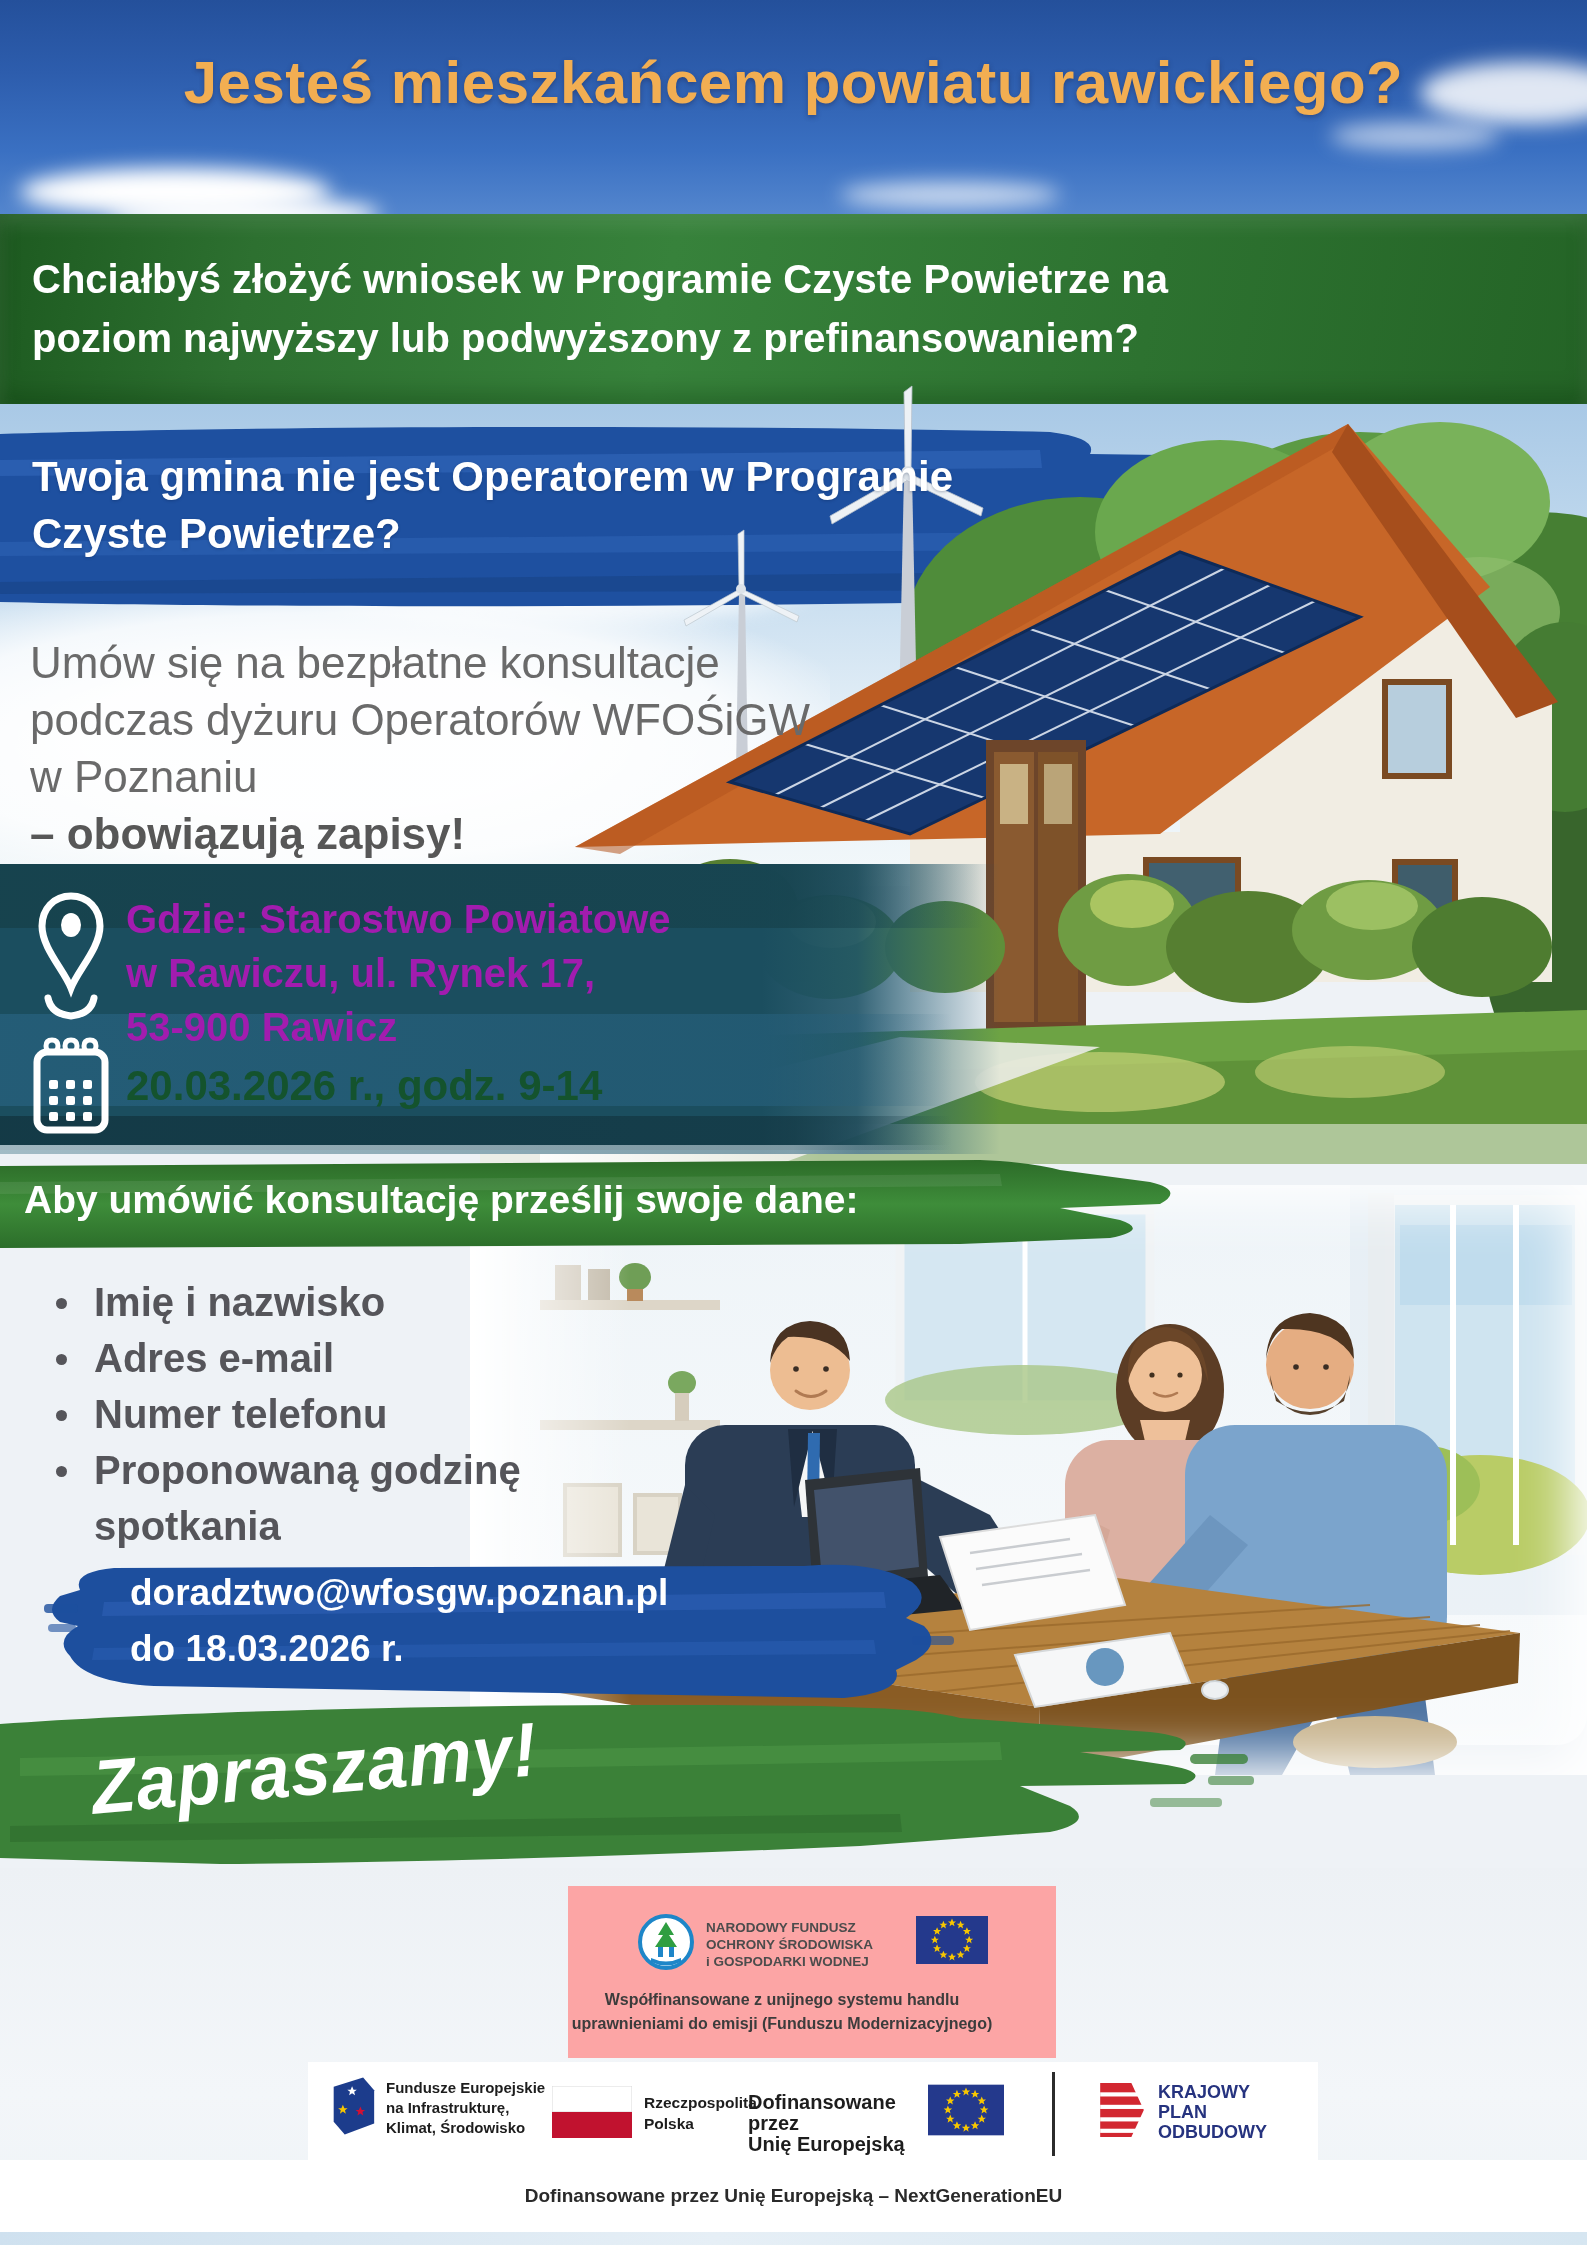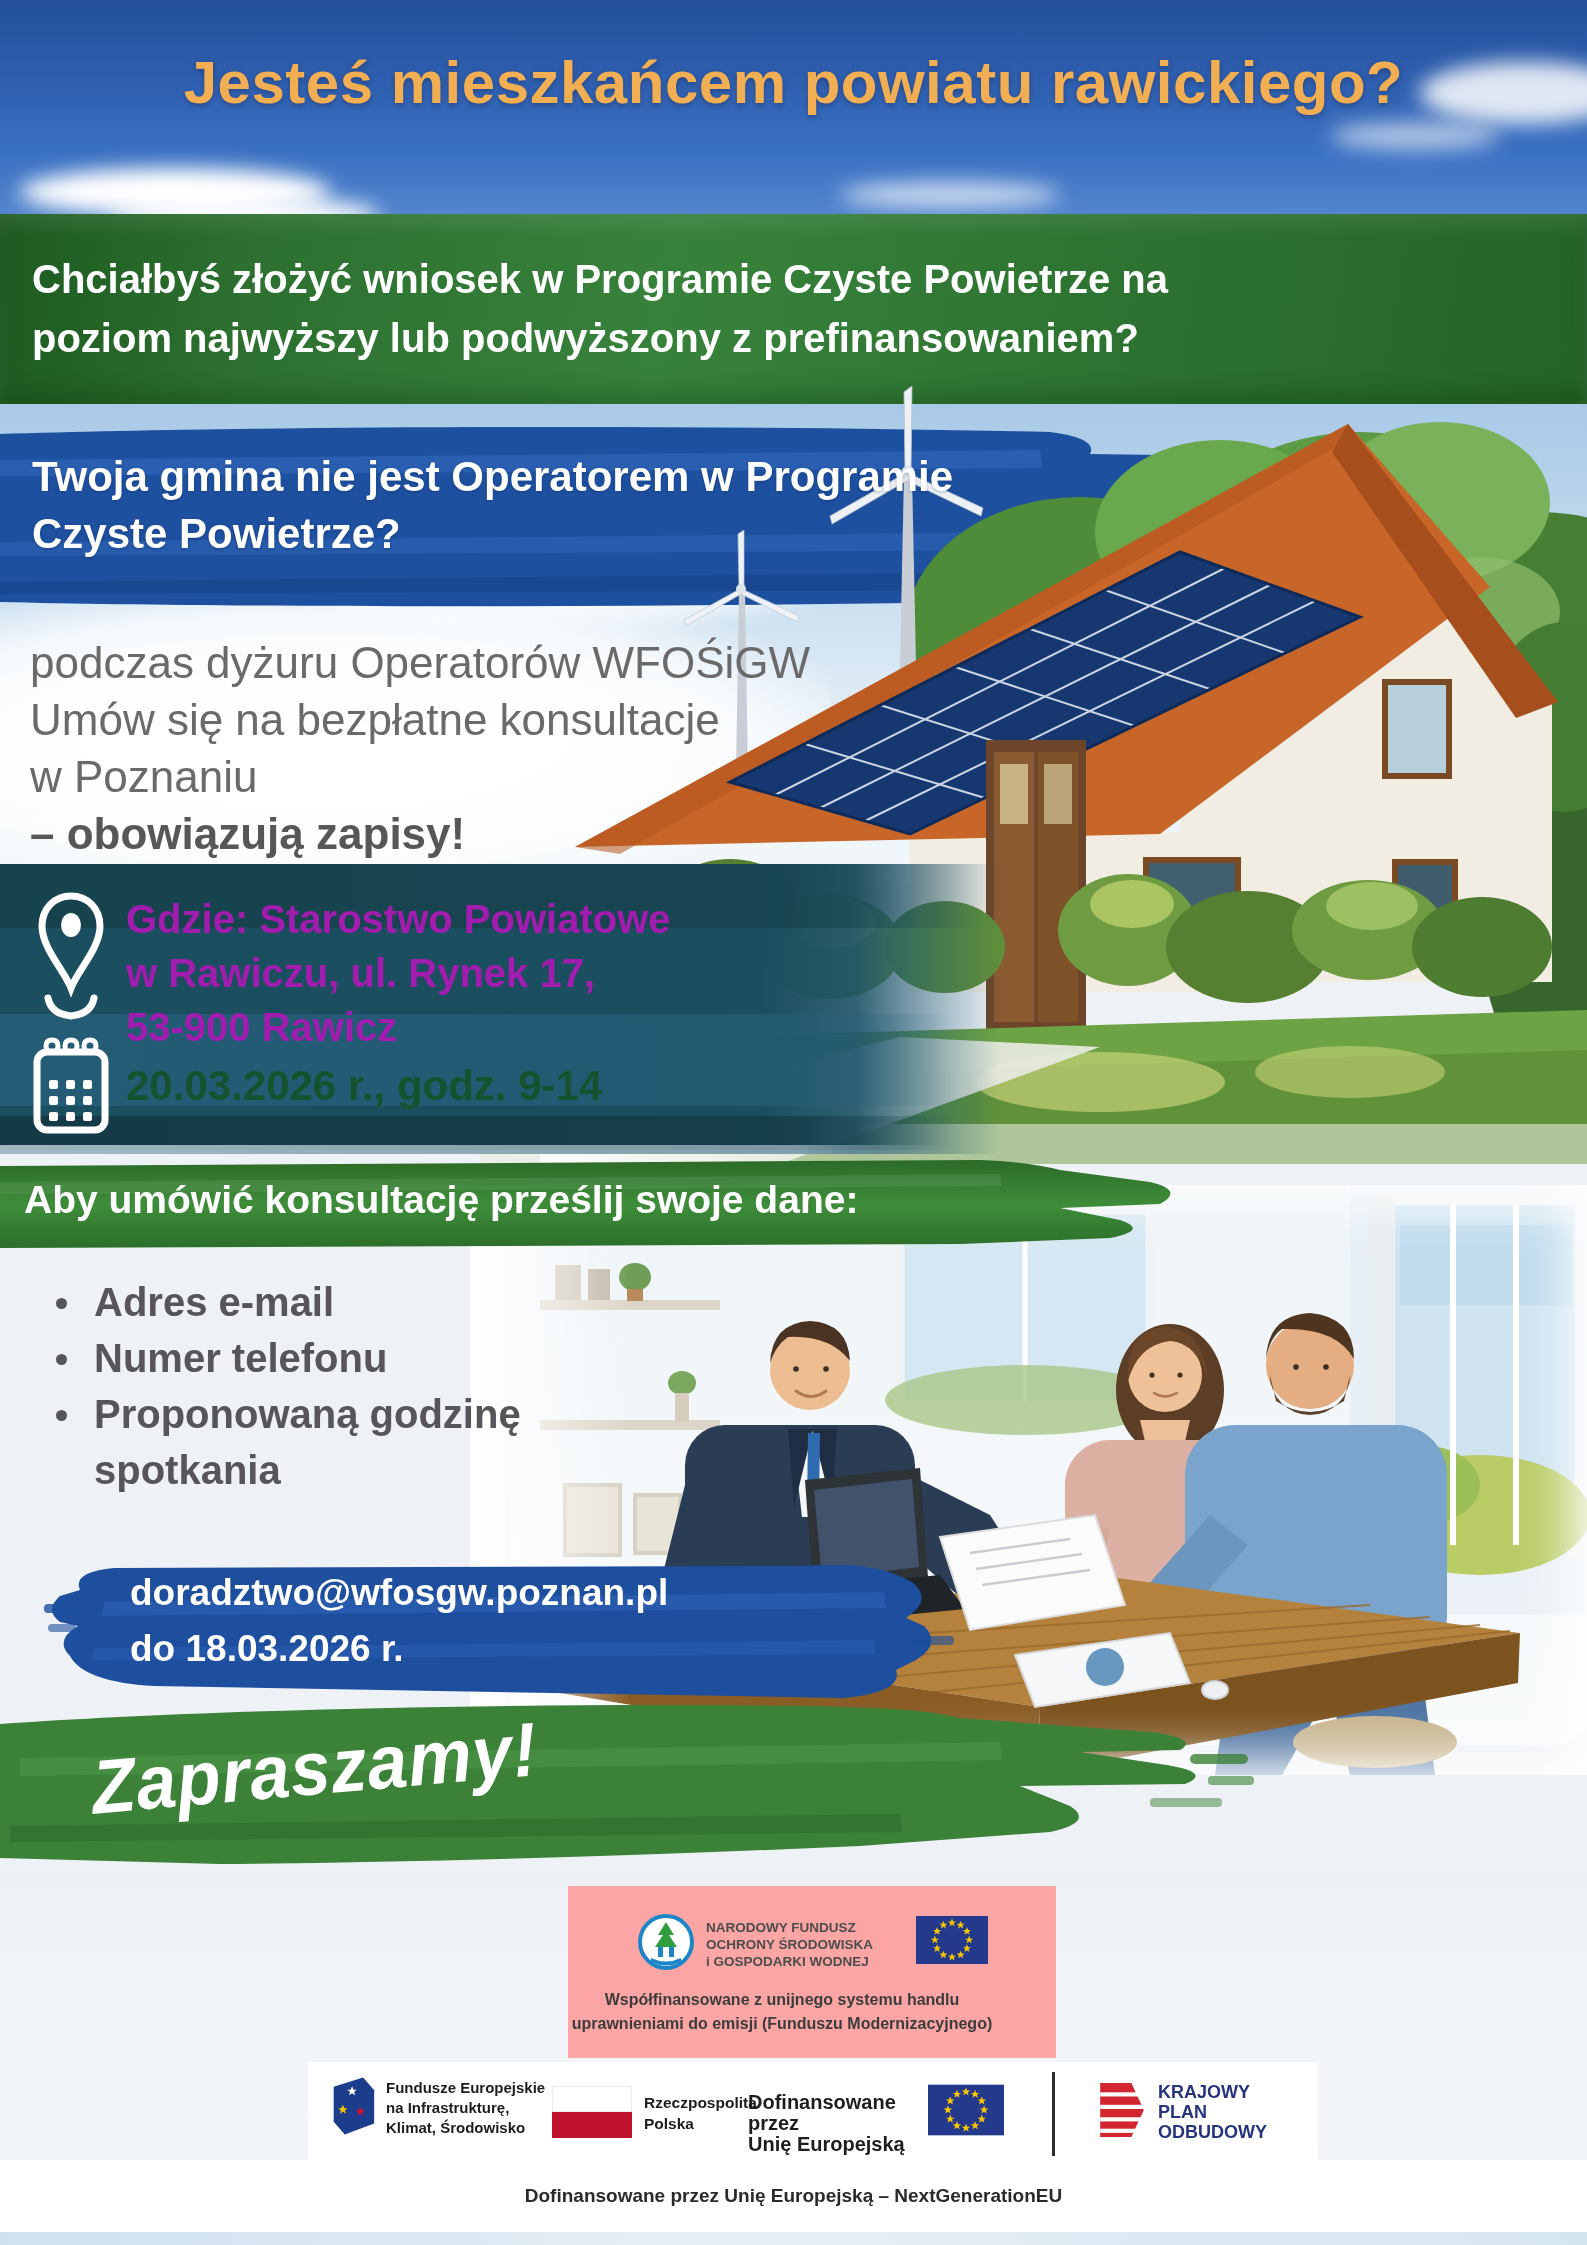--- a/index.html
+++ b/index.html
@@ -212,22 +212,22 @@
       </linearGradient>
     </defs>
   </svg>
 
   <div id="q2text" class="abs">
     <div>Twoja gmina nie jest Operatorem w Programie</div>
     <div>Czyste Powietrze?</div>
   </div>
 
   <div id="invite" class="abs">
+    <div>Umów się na bezpłatne konsultacje</div>
     <div>podczas dyżuru Operatorów WFOŚiGW</div>
-    <div>Umów się na bezpłatne konsultacje</div>
     <div>w Poznaniu</div>
     <div class="bold">– obowiązują zapisy!</div>
   </div>
 
   <svg class="abs" style="left:0;top:864px;" width="1587" height="290" viewBox="0 0 1587 290" preserveAspectRatio="none">
     <defs>
       <linearGradient id="tgBase" x1="0" y1="0" x2="1" y2="0">
         <stop offset="0" stop-color="#1b4e5f" stop-opacity="1"></stop>
         <stop offset="0.48" stop-color="#1b4e5f" stop-opacity="1"></stop>
         <stop offset="0.54" stop-color="#1d5266" stop-opacity=".9"></stop>
@@ -413,20 +413,24 @@
       </linearGradient>
     </defs>
     <path d="M0,6 L980,0 Q1030,2 1060,10 L1150,22 Q1185,30 1160,44 L1060,48 L1120,60 Q1150,70 1110,78 L960,84 L0,88 Z" fill="url(#ctaGrad)"></path>
     <path d="M0,22 L1000,14 L1002,26 L0,34 Z" fill="#ffffff" opacity=".08"></path>
   </svg>
   <div id="ctatext" class="abs">Aby umówić konsultację prześlij swoje dane:</div>
 
   <div id="bullets" class="abs">
     <div class="bullet">
         <span class="dot"></span>
+        <span class="btxt">Imię i nazwisko</span>
+      </div>
+    <div class="bullet">
+        <span class="dot"></span>
         <span class="btxt">Adres e-mail</span>
       </div>
     <div class="bullet">
         <span class="dot"></span>
         <span class="btxt">Numer telefonu</span>
       </div>
     <div class="bullet">
         <span class="dot"></span>
         <span class="btxt">Proponowaną godzinę spotkania</span>
       </div>

